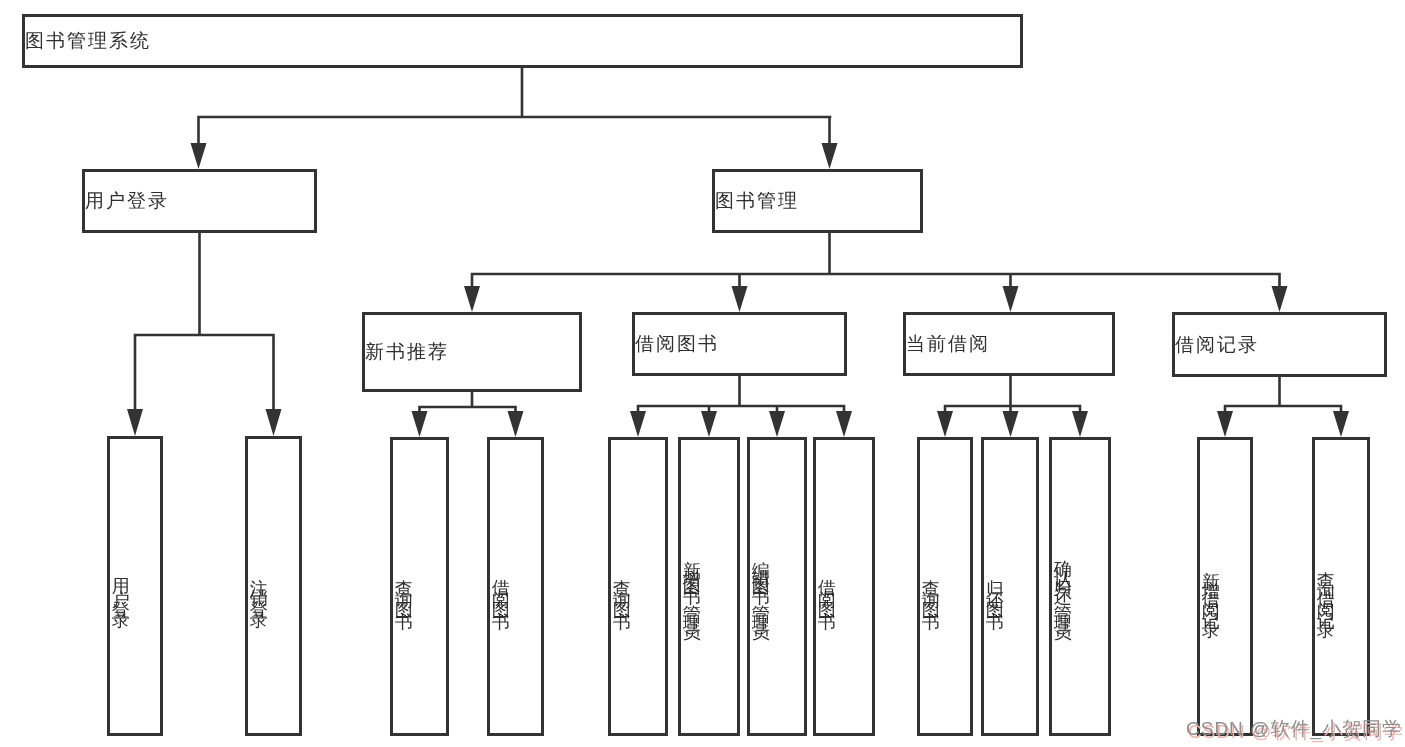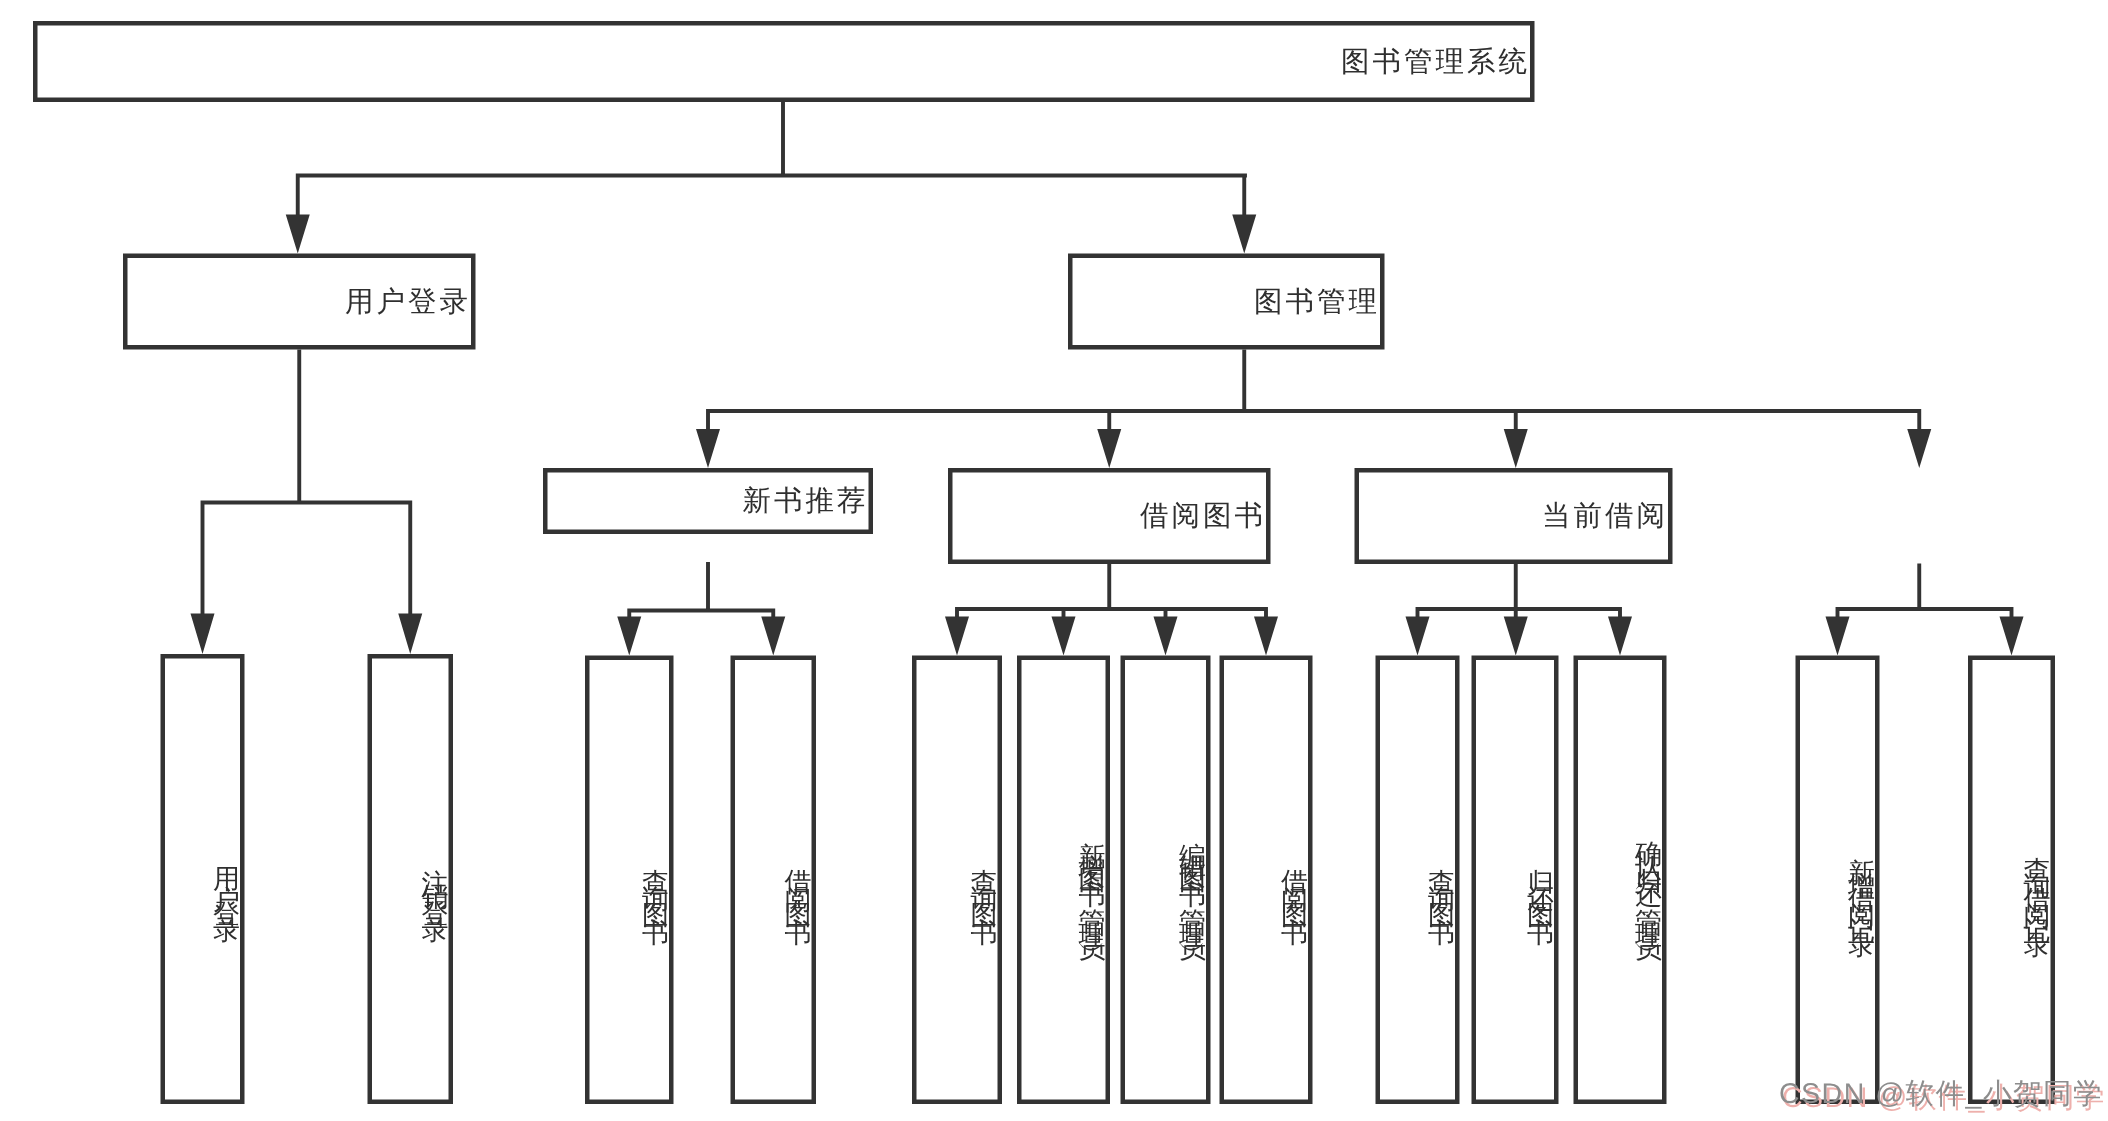--- a/index.html
+++ b/index.html
@@ -6,21 +6,21 @@
   .stage{
     position:relative;width:1405px;height:747px;background:var(--bg,#ffffff);
     font-family:"Liberation Sans","DejaVu Sans",sans-serif;overflow:hidden;
   }
   .edges{position:absolute;left:0;top:0;width:1405px;height:747px;}
   .edges path.line{stroke:var(--line,#333333);stroke-width:2.6;fill:none;stroke-linecap:square;}
   .edges path.arrow{fill:var(--line,#333333);stroke:none;}
   .node{
     position:absolute;box-sizing:border-box;background:#ffffff;
     border:3px solid var(--line,#333333);
-    display:flex;align-items:center;justify-content:flex-end;
+    display:flex;align-items:center;justify-content:flex-start;
     color:var(--text,#2f2f2f);
   }
   .h-label{font-size:19px;letter-spacing:2px;white-space:nowrap;}
   .v-label{
     writing-mode:vertical-rl;text-orientation:mixed;
     font-size:18px;line-height:1.1;letter-spacing:11px;white-space:nowrap;
   }
   .watermark{
     position:absolute;left:1186px;top:716px;z-index:5;
     font-size:19px;letter-spacing:1px;white-space:nowrap;
@@ -61,28 +61,31 @@
     <span class="h-label">图书管理系统</span>
   </div>
 
   <div class="node" style="left:82px;top:169px;width:235px;height:64px;">
     <span class="h-label">用户登录</span>
   </div>
   <div class="node" style="left:712px;top:169px;width:211px;height:64px;">
     <span class="h-label">图书管理</span>
   </div>
 
-  <div class="node" style="left:362px;top:312px;width:220px;height:44px;">
+  <div class="node" style="left:362px;top:312px;width:220px;height:80px;">
     <span class="h-label">新书推荐</span>
   </div>
   <div class="node" style="left:632px;top:312px;width:215px;height:64px;">
     <span class="h-label">借阅图书</span>
   </div>
   <div class="node" style="left:903px;top:312px;width:212px;height:64px;">
     <span class="h-label">当前借阅</span>
+  </div>
+  <div class="node" style="left:1172px;top:312px;width:215px;height:65px;">
+    <span class="h-label">借阅记录</span>
   </div>
 
   <div class="node" style="left:107px;top:436px;width:56px;height:300px;">
     <span class="v-label">用户登录</span>
   </div>
   <div class="node" style="left:245px;top:436px;width:57px;height:300px;">
     <span class="v-label">注销登录</span>
   </div>
 
   <div class="node" style="left:390px;top:437px;width:59px;height:299px;">

